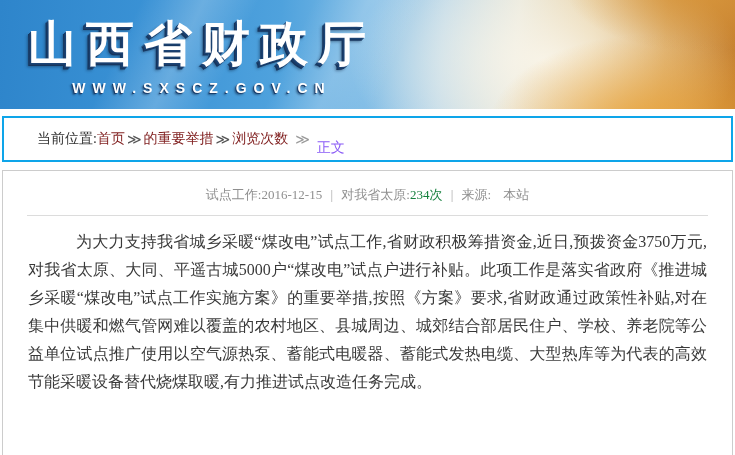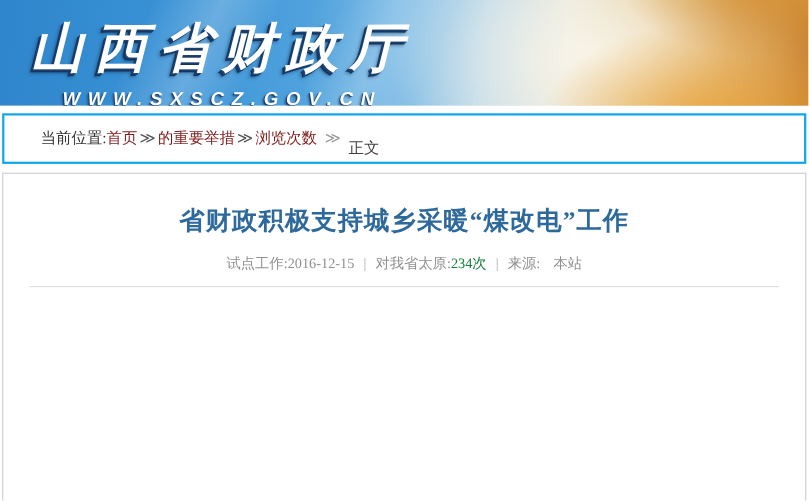--- a/index.html
+++ b/index.html
@@ -5,30 +5,29 @@
   * { margin: 0; padding: 0; box-sizing: border-box; }
   html, body { background: #ffffff; }
   body {
     width: 735px; height: 455px; overflow: hidden;
     font-family: "Liberation Serif", "DejaVu Serif", serif;
   }
 
   
   .banner {
     position: relative;
-    width: 735px; height: 96px;
+    width: 735px; height: 109px;
     background:
       radial-gradient(ellipse 220px 130px at 88% 118%, rgba(233,165,62,0.95), rgba(233,165,62,0) 72%),
       radial-gradient(ellipse 200px 90px at 96% -10%, rgba(216,150,60,0.85), rgba(216,150,60,0) 70%),
       radial-gradient(ellipse 260px 150px at 74% 55%, rgba(250,246,235,0.9), rgba(250,246,235,0) 75%),
       linear-gradient(94deg,
         #2e85cb 0%, #3b93d6 22%, #4fa2dd 38%, #7fbce6 50%,
         #bcd8e9 60%, #e6e6da 70%, #e4c893 80%, #d2953f 90%, #c57f2e 100%);
     overflow: hidden;
-    font-style: italic;
   }
   .banner::after {
     content: "";
     position: absolute; inset: 0;
     background: linear-gradient(115deg,
       rgba(255,255,255,0) 18%, rgba(255,255,255,0.22) 26%, rgba(255,255,255,0) 33%,
       rgba(255,255,255,0) 40%, rgba(255,255,255,0.18) 47%, rgba(255,255,255,0) 54%);
     pointer-events: none;
   }
   .banner-inner {
@@ -47,21 +46,21 @@
     text-shadow:
       -1px 1px 0 #1d4475,
       -2px 2px 0 #193d6a,
       -3px 3px 0 #16355d,
       -4px 4px 3px rgba(10,30,60,0.45);
   }
   .banner-url {
     margin-top: 4px;
     font-family: "Liberation Sans", "DejaVu Sans", sans-serif;
     font-weight: bold;
-    font-size: 17px;
+    font-size: 14px;
     color: #ffffff;
     letter-spacing: 7px;
     white-space: nowrap;
     text-shadow: -1px 1px 0 #1a3e6c, -2px 2px 2px rgba(10,30,60,0.5);
   }
 
   
   .breadcrumb-bar {
     margin: 7px 2px 0 2px;
     height: 46px;
@@ -74,21 +73,21 @@
     color: #333333;
     font-family: "Liberation Serif", "DejaVu Serif", serif;
   }
   .breadcrumb-bar a {
     color: #7f1d1d;
     text-decoration: none;
     cursor: pointer;
   }
   .bc-sep { color: #555555; margin: 0 2px; }
   .bc-sep.last { color: #9a9a9a; margin: 0 7px; }
-  .bc-current { color: #404040; margin-top: 17px; }
+  .bc-current { color: #8b5cf6; margin-top: 17px; }
 
   
   .content-box {
     margin: 8px 2px 0 2px;
     height: 310px;
     border: 1px solid #cccccc;
     border-bottom: none;
     background: #ffffff;
   }
   .article-title {
@@ -138,25 +137,25 @@
     <a>首页</a>
     <span class="bc-sep">≫</span>
     <a>的重要举措</a>
     <span class="bc-sep">≫</span>
     <a>浏览次数</a>
     <span class="bc-sep last">≫</span>
     <span class="bc-current">正文</span>
 </nav>
 
 <main class="content-box">
-  <h1 class="article-title">省财政积极支持城乡采暖“煤改电”工作</h1>
 
   <div class="article-meta">
     <span>试点工作:</span><span>2016-12-15</span>
     <span class="m-sep">|</span>
     <span>对我省太原:</span><span class="m-views">234次</span>
     <span class="m-sep">|</span>
     <span>来源:</span><span class="m-src-val">本站</span>
   </div>
 
   <hr class="meta-divider">
 
+  <p class="article-body">为大力支持我省城乡采暖“煤改电”试点工作,省财政积极筹措资金,近日,预拨资金3750万元,对我省太原、大同、平遥古城5000户“煤改电”试点户进行补贴。此项工作是落实省政府《推进城乡采暖“煤改电”试点工作实施方案》的重要举措,按照《方案》要求,省财政通过政策性补贴,对在集中供暖和燃气管网难以覆盖的农村地区、县城周边、城郊结合部居民住户、学校、养老院等公益单位试点推广使用以空气源热泵、蓄能式电暖器、蓄能式发热电缆、大型热库等为代表的高效节能采暖设备替代烧煤取暖,有力推进试点改造任务完成。</p>
 </main>
 
 </body></html>

